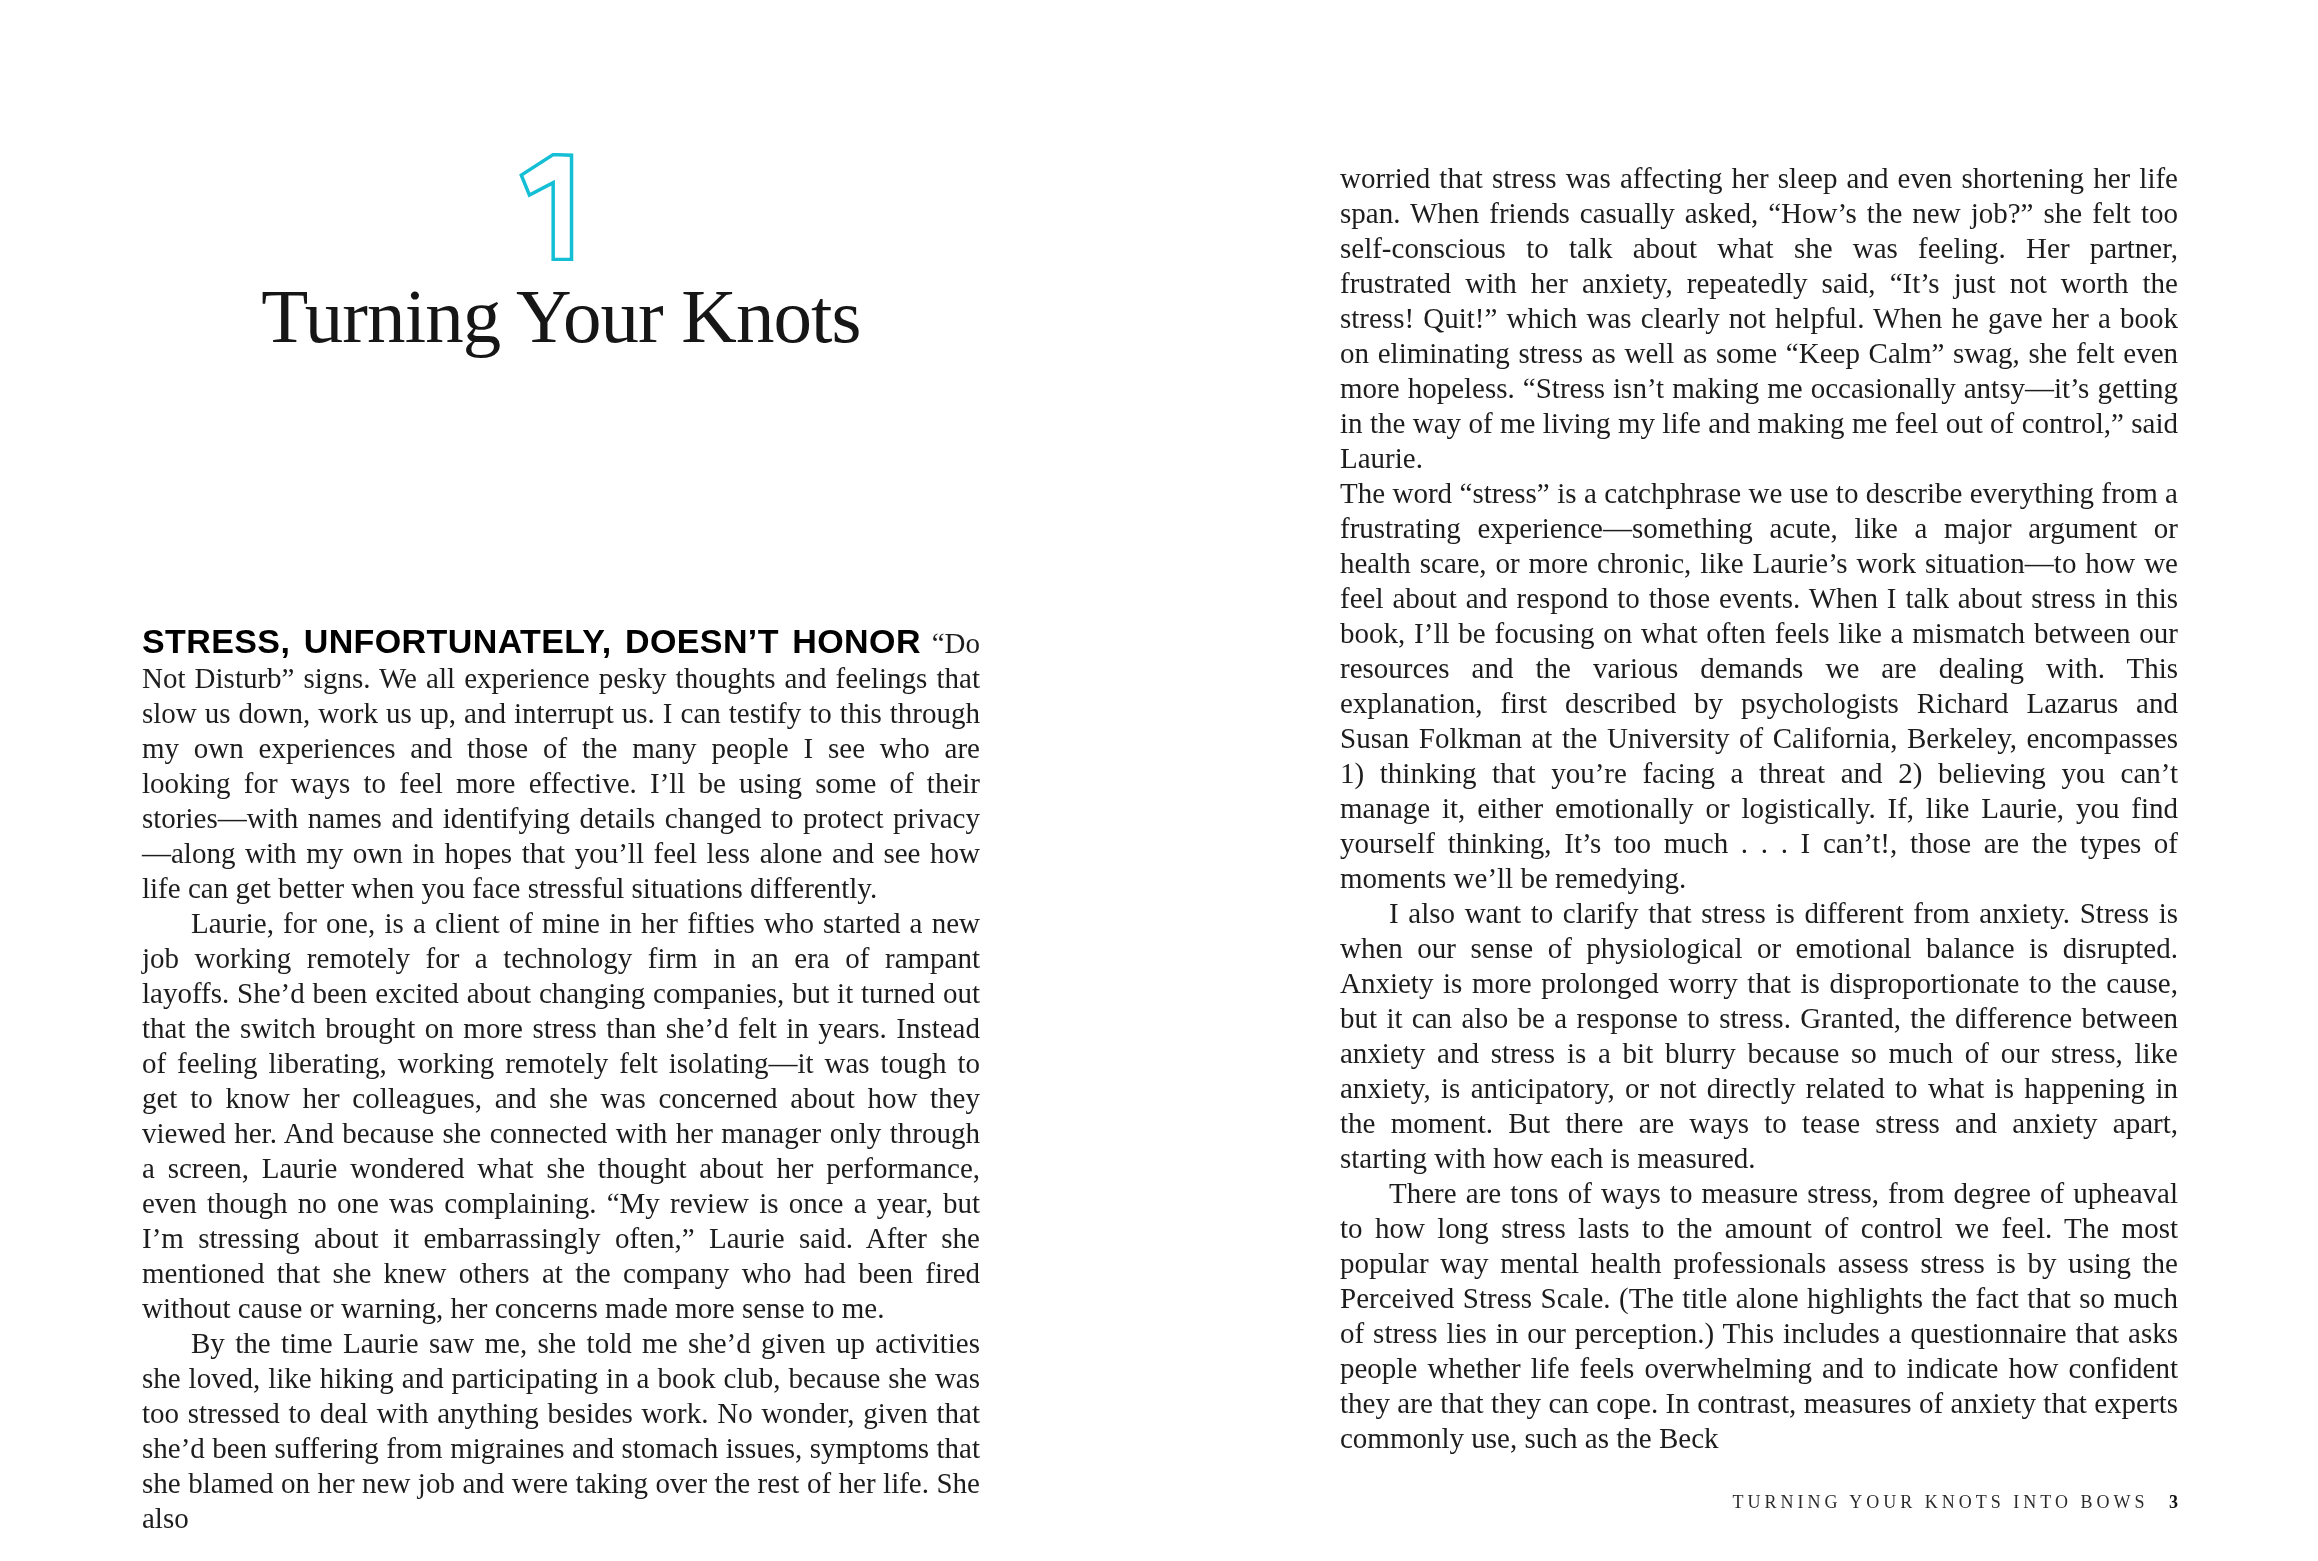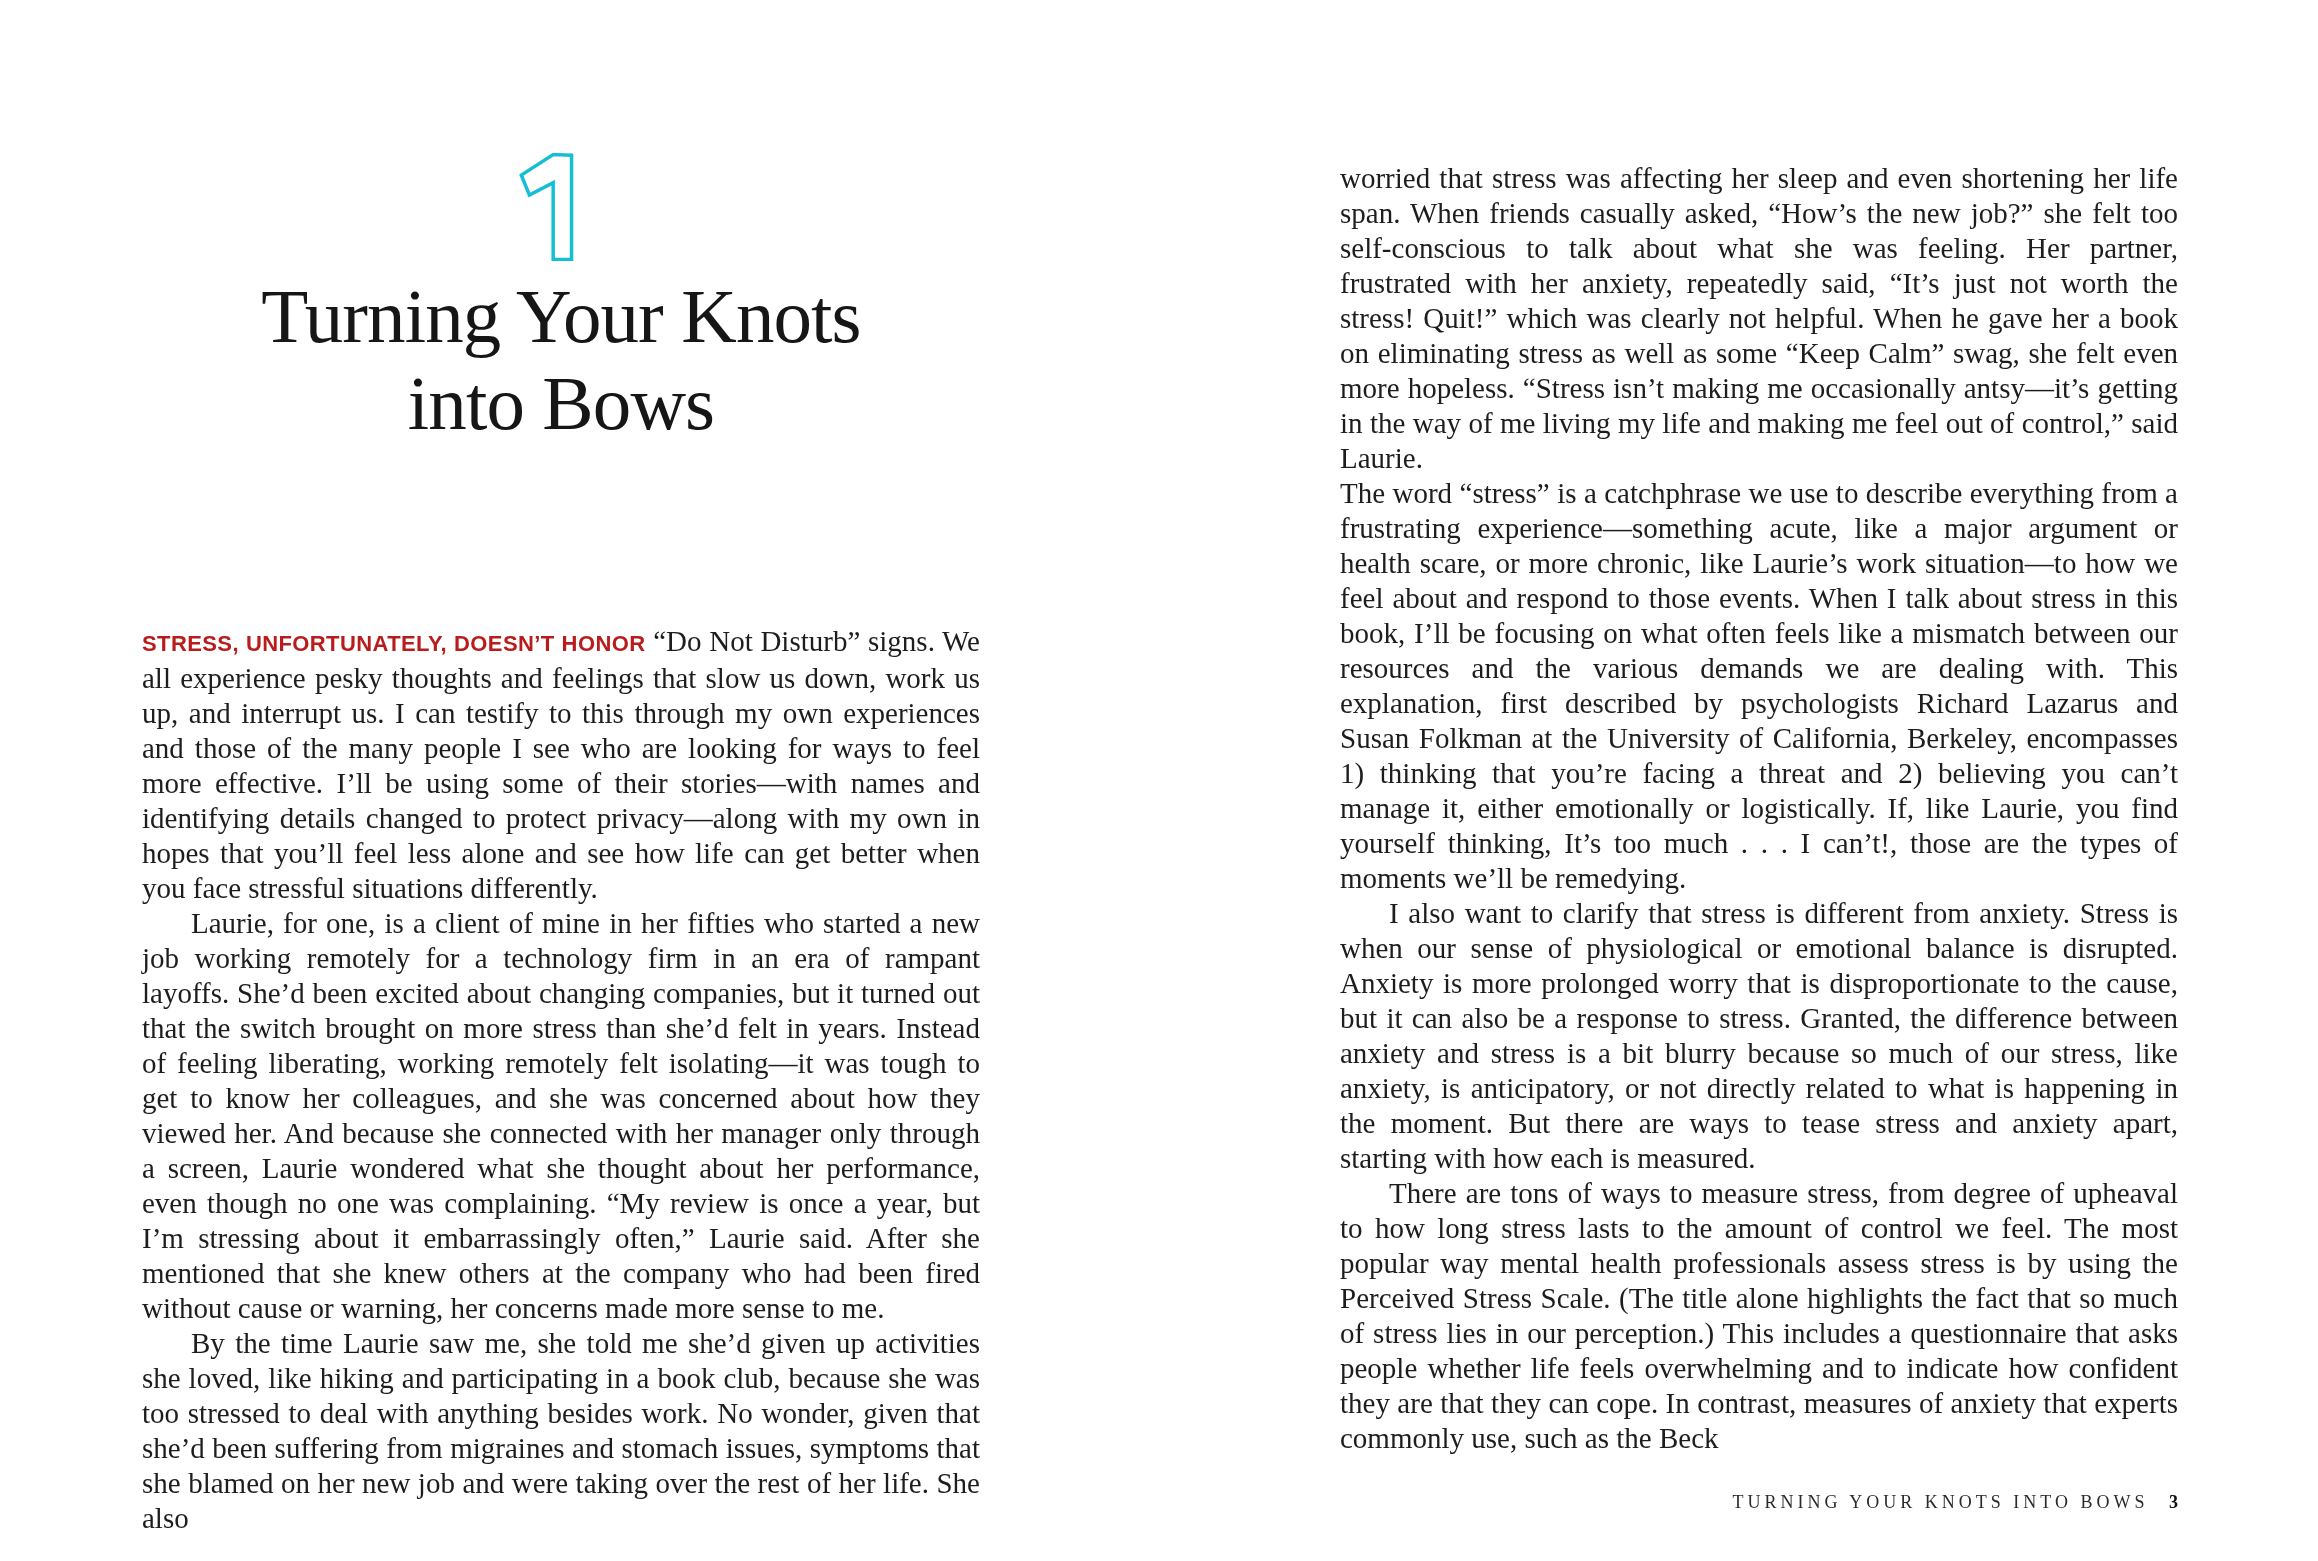--- a/index.html
+++ b/index.html
@@ -47,23 +47,23 @@
   }
   .left-body { position: absolute; top: 588px; left: 0; width: 838px; }
   .right-flow { position: absolute; top: 125px; left: 0; width: 838px; }
 
   .para { text-align: justify; }
   .para.indent { text-indent: 49px; }
 
   .seg-lead-in {
     font-family: "Liberation Sans", sans-serif;
     font-weight: 700;
-    font-size: 22px;
+    font-size: 34px;
     letter-spacing: 0.4px;
-    color: #b91c1c;
+    color: #000000;
   }
   .seg-italic { }
 
   .section-heading {
     text-align: center;
     font-family: "Liberation Serif", serif;
     font-weight: 700;
     font-size: 40px;
     line-height: 46px;
     margin-top: 37px;
@@ -90,21 +90,20 @@
 
   <div class="chapter-number">
     <svg width="56" height="108" viewBox="0 0 100 200" xmlns="http://www.w3.org/2000/svg">
       <path d="M 62 3 L 96 4 L 96 197 L 62 197 L 62 55 L 18 78 L 3 41 Z" fill="none" stroke="#14bfd6" stroke-width="6.5" stroke-linejoin="miter"></path>
     </svg>
     <span class="visually-hidden">1</span>
   </div>
 
   <h1 class="chapter-title">
     <span class="title-line">Turning Your Knots</span>
-    <span class="title-line">into Bows</span>
   </h1>
 
   <div class="body-text left-body">
       <p class="para"><span class="seg-lead-in">STRESS, UNFORTUNATELY, DOESN’T HONOR</span><span class="seg-normal"> “Do Not Disturb” signs. We all experience pesky thoughts and feelings that slow us down, work us up, and interrupt us. I can testify to this through my own experiences and those of the many people I see who are looking for ways to feel more effective. I’ll be using some of their stories—with names and identifying details changed to protect privacy—along with my own in hopes that you’ll feel less alone and see how life can get better when you face stressful situations differently.</span></p>
       <p class="para indent"><span class="seg-normal">Laurie, for one, is a client of mine in her fifties who started a new job working remotely for a technology firm in an era of rampant layoffs. She’d been excited about changing companies, but it turned out that the switch brought on more stress than she’d felt in years. Instead of feeling liberating, working remotely felt isolating—it was tough to get to know her colleagues, and she was concerned about how they viewed her. And because she connected with her manager only through a screen, Laurie wondered what she thought about her performance, even though no one was complaining. “My review is once a year, but I’m stressing about it embarrassingly often,” Laurie said. After she mentioned that she knew others at the company who had been fired without cause or warning, her concerns made more sense to me.</span></p>
       <p class="para indent"><span class="seg-normal">By the time Laurie saw me, she told me she’d given up activities she loved, like hiking and participating in a book club, because she was too stressed to deal with anything besides work. No wonder, given that she’d been suffering from migraines and stomach issues, symptoms that she blamed on her new job and were taking over the rest of her life. She also</span></p>
     </div>
 </div>
 
 <div class="page page-right">

